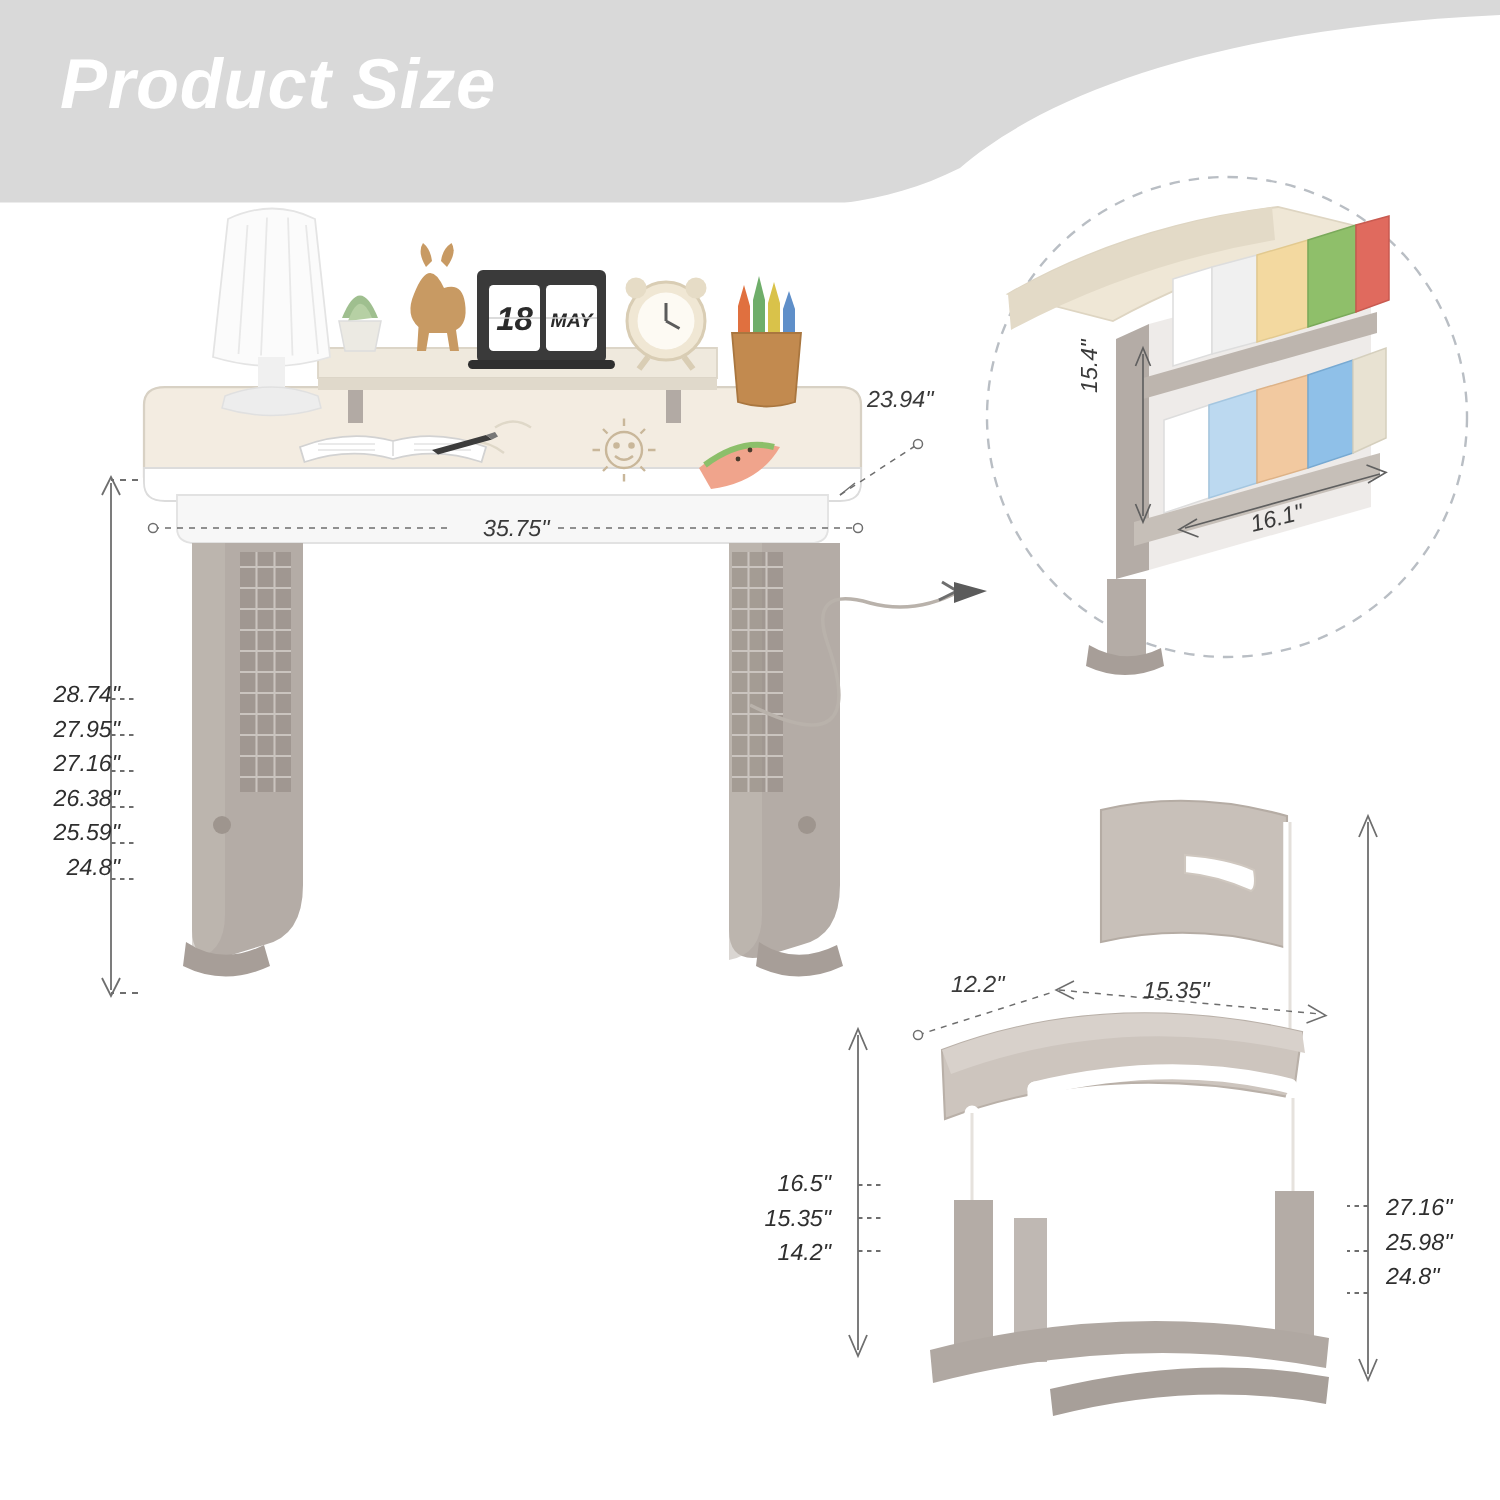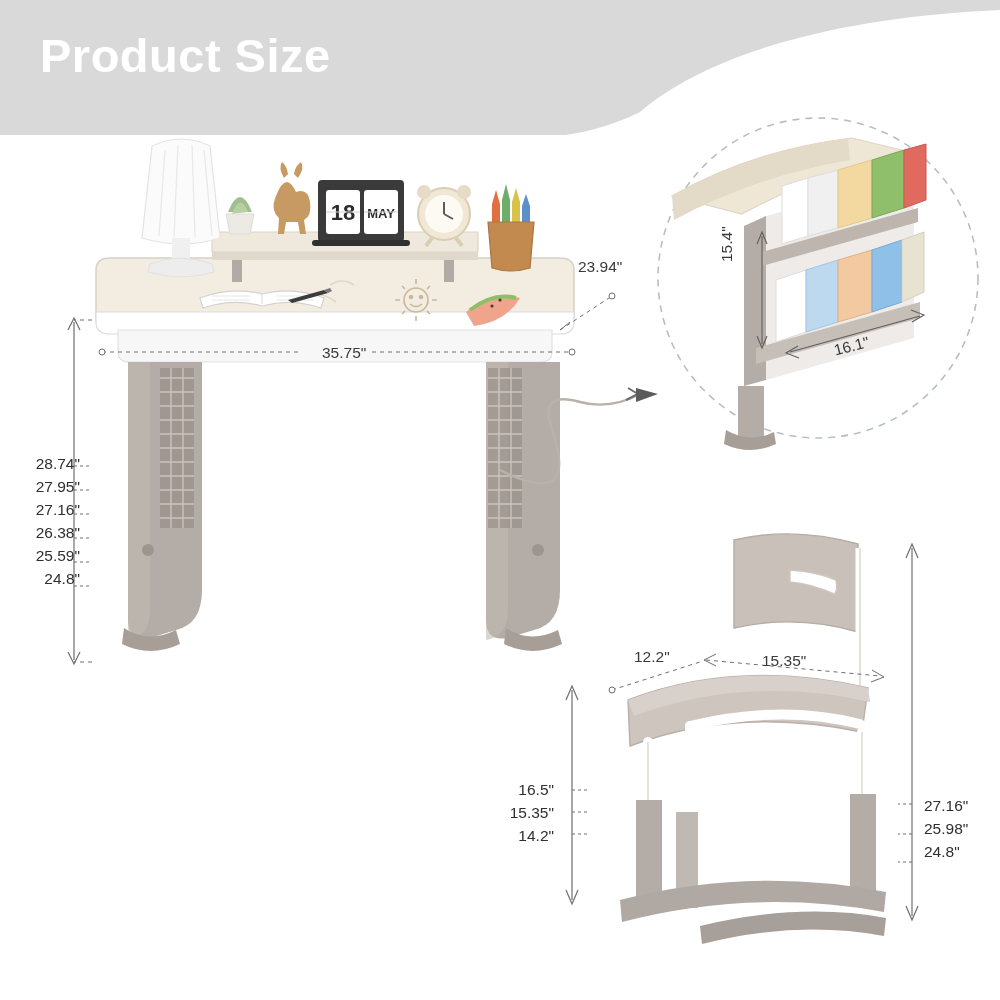--- a/index.html
+++ b/index.html
@@ -1,21 +1,21 @@
 <!DOCTYPE html>
 <html><head>
 <meta charset="utf-8">
 <style>
   html,body{margin:0;padding:0;}
   body{
     width:1000px;height:1000px;background:#ffffff;
     font-family:"Liberation Sans",sans-serif;
     position:relative;overflow:hidden;
   }
-  .root{position:absolute;inset:0;}
+  .root{position:absolute;inset:0;font-style:italic;}
   .header-curve{
     position:absolute;left:0;top:0;width:1000px;height:135px;overflow:hidden;
   }
   .title{
     position:absolute;left:40px;top:28px;
     font-size:47px;font-weight:bold;color:#ffffff;letter-spacing:.5px;
     z-index:5;
   }
 
   

